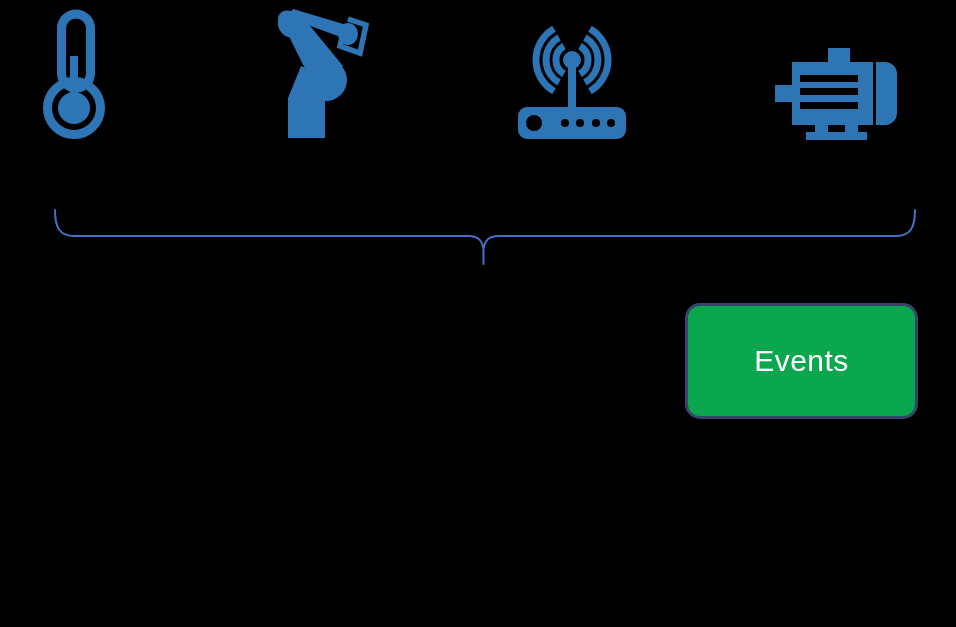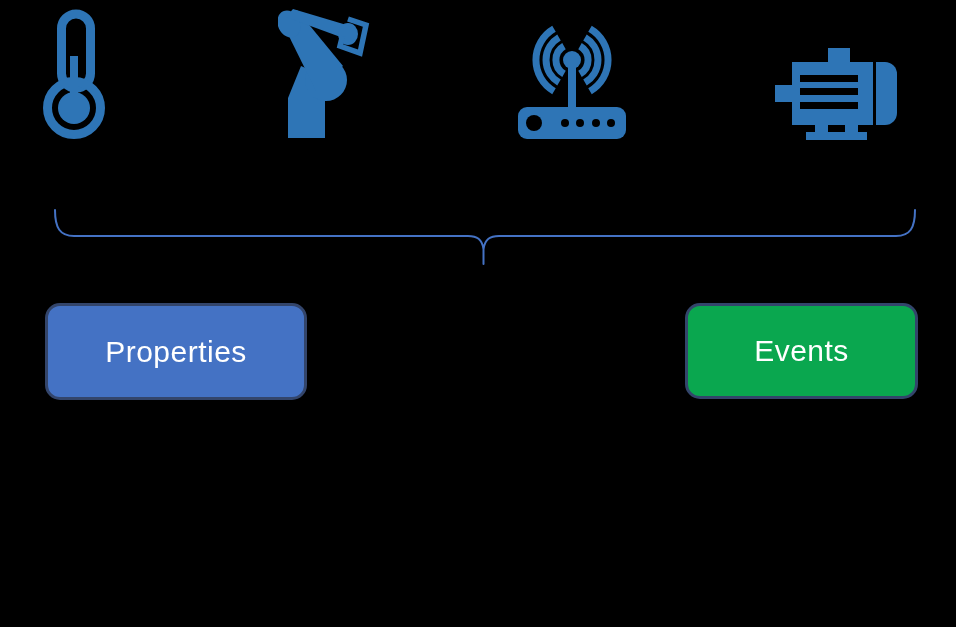--- a/index.html
+++ b/index.html
@@ -20,21 +20,21 @@
     position:absolute;
     display:flex;align-items:center;justify-content:center;
     border-radius:15px;
     border:3px solid;
     box-sizing:border-box;
     font-size:30px;
     letter-spacing:0.5px;
   }
   .box-properties{left:45px;top:303px;width:262px;height:97px;}
   .box-actions{left:368px;top:304px;width:253px;height:95px;}
-  .box-events{left:685px;top:303px;width:233px;height:96px;}
+  .box-events{left:685px;top:303px;width:233px;height:116px;}
 </style>
 </head>
 <body>
 
 <div class="canvas" style="background-color: rgb(0, 0, 0);">
 
   <div class="icon icon-thermometer" style="color: rgb(46, 117, 182);">
     <svg width="62" height="134" viewBox="0 0 62 134">
       <rect x="18.5" y="8" width="29" height="74" rx="14.5" fill="none" stroke="currentColor" stroke-width="9"></rect>
       <circle cx="31" cy="102" r="26.5" fill="none" stroke="currentColor" stroke-width="9"></circle>
@@ -88,22 +88,19 @@
       <rect x="70" y="77" width="13" height="10" fill="currentColor"></rect>
       <rect x="31" y="84" width="61" height="8" fill="currentColor"></rect>
     </svg>
   </div>
 
   <svg class="brace-svg" viewBox="0 0 956 280" style="color: rgb(68, 114, 196);">
     <path d="M55 210 C55 228 60 236 74 236 L468 236 C477 236 482 239 483.5 249 L483.5 264
              M483.5 249 C485 239 490 236 499 236 L896 236 C910 236 915 228 915 210" fill="none" stroke="currentColor" stroke-width="2" stroke-linecap="round"></path>
   </svg>
 
-  <div class="box box-properties" style="background-color: rgb(68, 114, 196); border-color: rgb(51, 69, 107); color: rgb(255, 255, 255);">
-    <span>Properties</span>
-  </div>
 
 
   <div class="box box-events" style="background-color: rgb(10, 167, 79); border-color: rgb(51, 69, 107); color: rgb(255, 255, 255);">
     <span>Events</span>
   </div>
 
 </div>
 
 </body></html>

